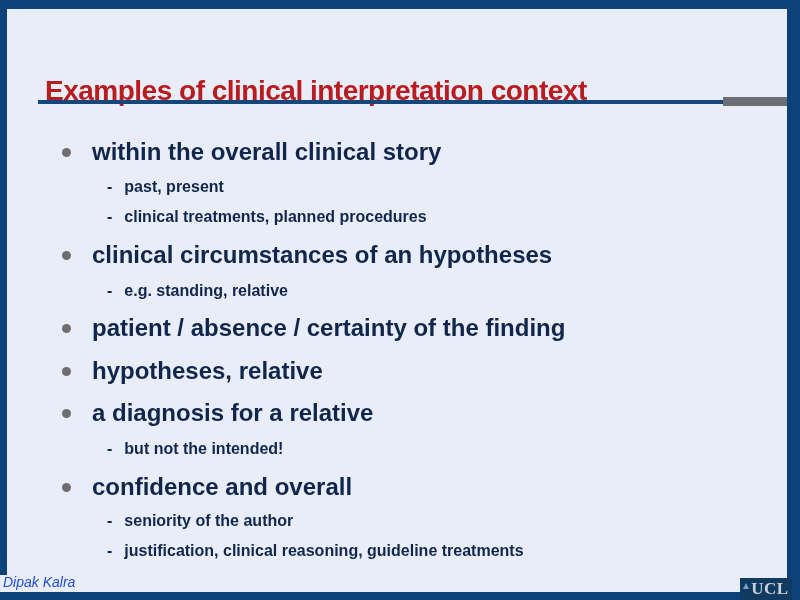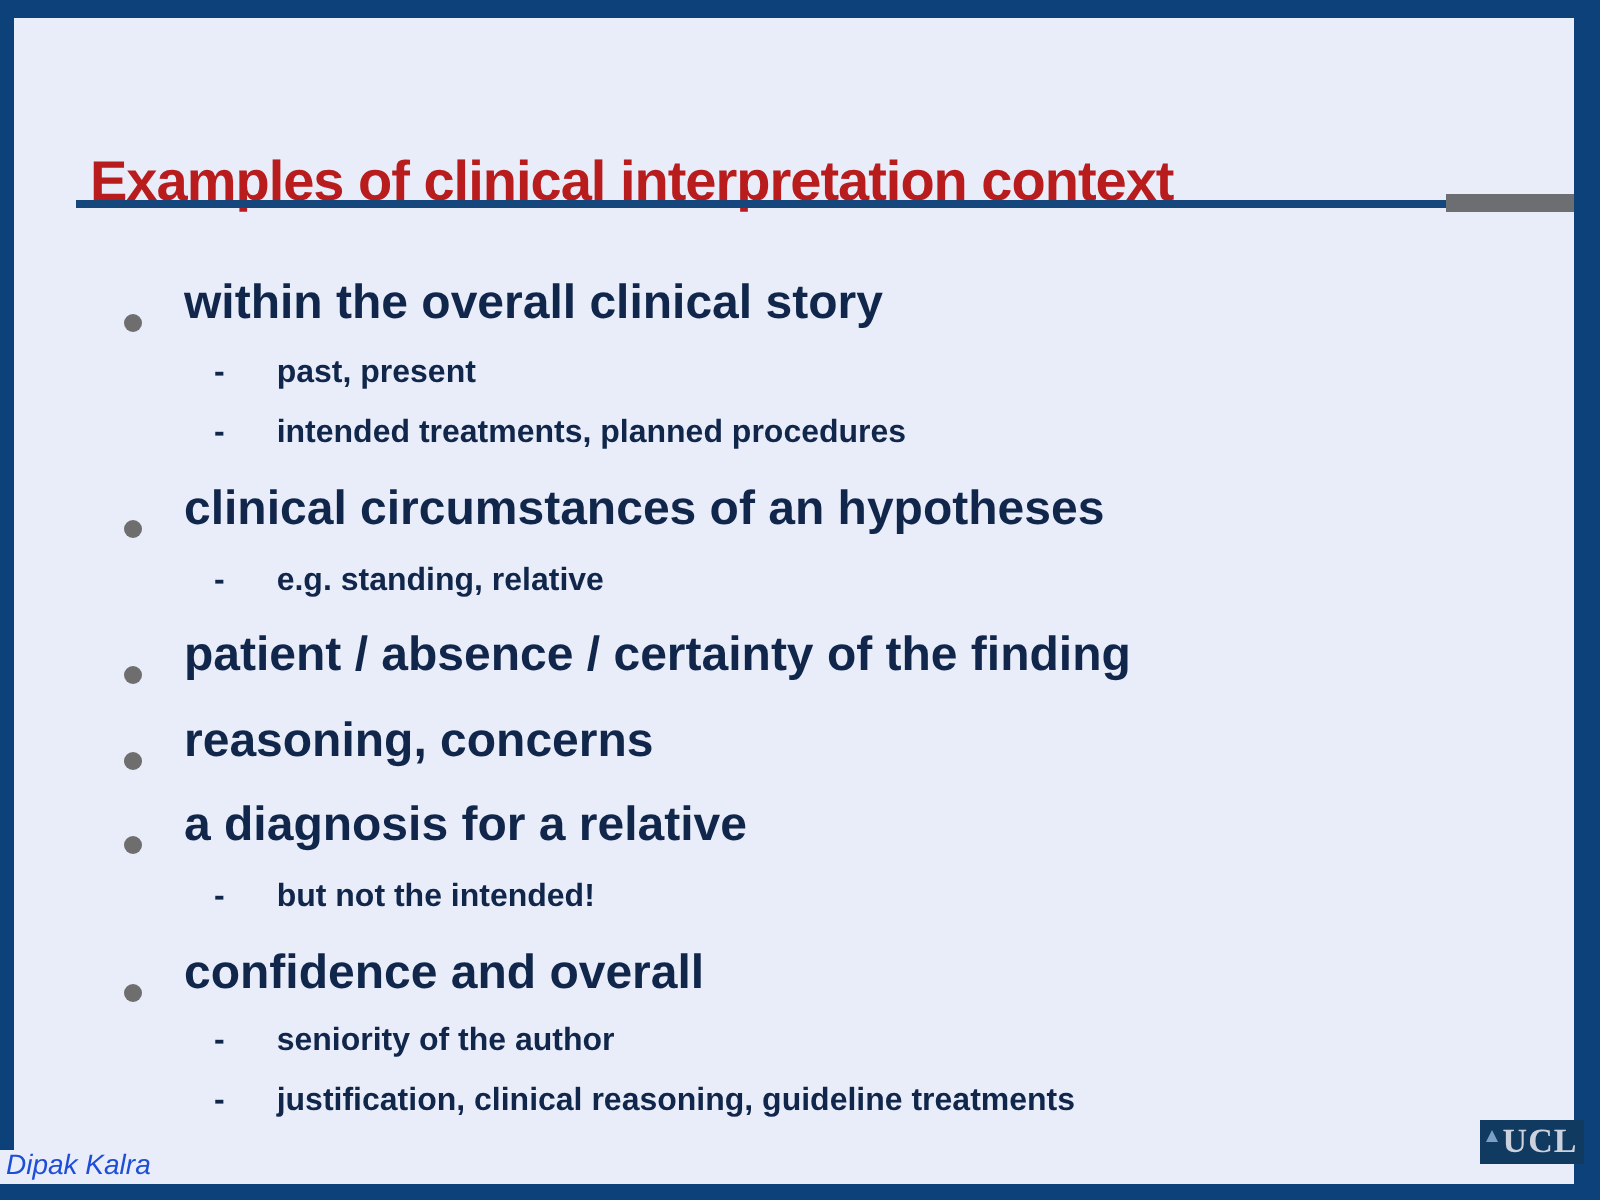--- a/index.html
+++ b/index.html
@@ -47,21 +47,21 @@
     background: #6d6e71;
   }
 
   .row {
     position: absolute;
     display: flex;
     align-items: flex-start;
     white-space: nowrap;
     line-height: 1.15;
   }
-  .row.bullet { left: 62px; align-items: flex-end; }
+  .row.bullet { left: 62px; }
   .row.sub    { left: 107px; }
 
   .dot {
     width: 9px;
     height: 9px;
     border-radius: 50%;
     background: #6e6e6e;
     margin-top: 10px;
     flex: 0 0 auto;
   }
@@ -70,39 +70,39 @@
     font-size: 24px;
     font-weight: bold;
     color: #10264a;
   }
   .dash {
     font-size: 16px;
     font-weight: bold;
     color: #10264a;
   }
   .stext {
-    margin-left: 26px;
+    margin-left: 12px;
     font-size: 16px;
     font-weight: bold;
     color: #10264a;
   }
 
   .footer-author {
     position: absolute;
     left: 3px;
     top: 574px;
     font-size: 14px;
     font-style: italic;
     color: #1d4ed8;
     white-space: nowrap;
   }
   .logo-box {
     position: absolute;
     left: 740px;
-    top: 560px;
+    top: 578px;
     width: 52px;
     height: 22px;
     background: #113a60;
     display: flex;
     align-items: center;
     justify-content: center;
   }
   .logo-flame {
     width: 0;
     height: 0;
@@ -137,41 +137,41 @@
   <span class="btext">within the overall clinical story</span>
 </div>
 
 <div class="row sub" style="top:178px">
   <span class="dash">-</span>
   <span class="stext">past, present</span>
 </div>
 
 <div class="row sub" style="top:208px">
   <span class="dash">-</span>
-  <span class="stext">intended treatments, planned procedures</span>
+  <span class="stext">clinical treatments, planned procedures</span>
 </div>
 
 <div class="row bullet" style="top:241px">
   <span class="dot"></span>
   <span class="btext">clinical circumstances of an hypotheses</span>
 </div>
 
 <div class="row sub" style="top:282px">
   <span class="dash">-</span>
   <span class="stext">e.g. standing, relative</span>
 </div>
 
 <div class="row bullet" style="top:314px">
   <span class="dot"></span>
   <span class="btext">patient / absence / certainty of the finding</span>
 </div>
 
 <div class="row bullet" style="top:357px">
   <span class="dot"></span>
-  <span class="btext">reasoning, concerns</span>
+  <span class="btext">hypotheses, relative</span>
 </div>
 
 <div class="row bullet" style="top:399px">
   <span class="dot"></span>
   <span class="btext">a diagnosis for a relative</span>
 </div>
 
 <div class="row sub" style="top:440px">
   <span class="dash">-</span>
   <span class="stext">but not the intended!</span>

